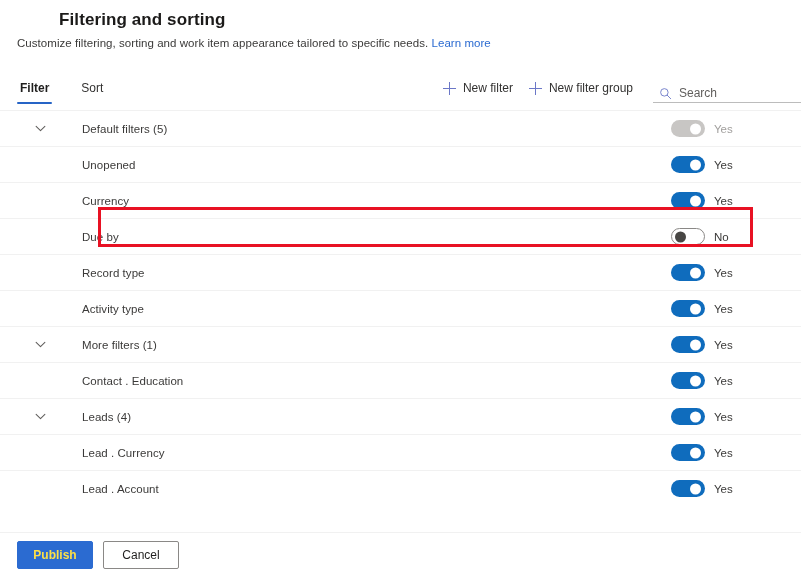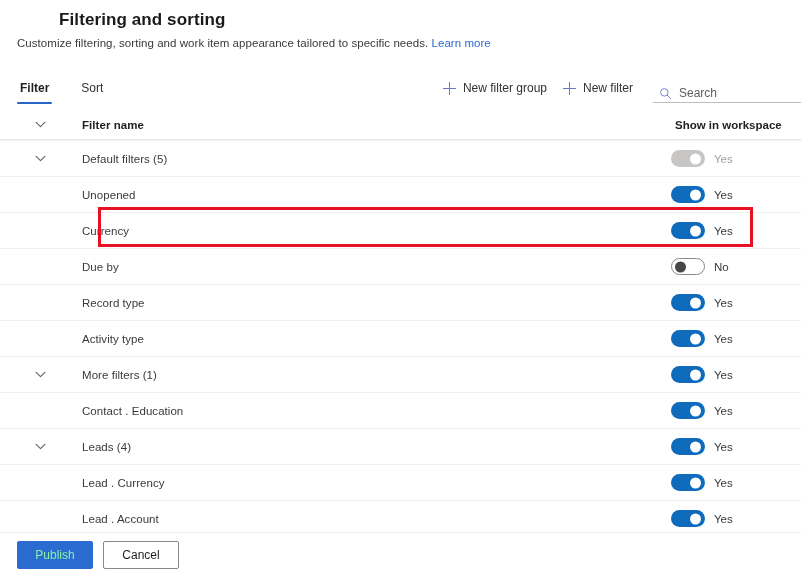--- a/index.html
+++ b/index.html
@@ -231,22 +231,22 @@
     font-size: 12px;
     height: 28px;
     min-width: 76px;
     padding: 0 14px;
     border-radius: 2px;
     cursor: pointer;
     border: 1px solid transparent;
   }
   .btn-primary {
     background: #2b6bd1;
-    color: #86efac;
-    font-weight: 400;
+    color: #fde047;
+    font-weight: 700;
     border-color: #2b6bd1;
   }
   .btn-secondary {
     background: #ffffff;
     color: #201f1e;
     border: 1px solid #8a8886;
   }
 </style>
 </head>
 <body>
@@ -267,49 +267,38 @@
         <span>Filter</span>
       </div>
       <div class="tab">
         <span>Sort</span>
       </div>
     </div>
 
     <div class="cmd-right">
       <button class="cmd-btn">
         <span class="plus-icon"></span>
-        <span>New filter group</span>
+        <span>New filter</span>
       </button>
       <button class="cmd-btn">
         <span class="plus-icon"></span>
-        <span>New filter</span>
+        <span>New filter group</span>
       </button>
       <div class="searchbox">
         <svg class="search-icon" width="13" height="13" viewBox="0 0 16 16">
           <circle cx="6.6" cy="6.6" r="4.6" fill="none" stroke="#6b77c7" stroke-width="1.1"></circle>
           <line x1="10.1" y1="10.1" x2="14.4" y2="14.4" stroke="#6b77c7" stroke-width="1.1" stroke-linecap="round"></line>
         </svg>
         <span class="search-ph">Search</span>
       </div>
     </div>
   </div>
 
   <div class="table">
 
-    <div class="trow head">
-      <div class="chev-cell">
-        <svg class="chev" width="11" height="7" viewBox="0 0 12 8">
-          <polyline points="1,1.6 6,6.4 11,1.6" fill="none" stroke="#605e5c" stroke-width="1.2" stroke-linecap="round" stroke-linejoin="round"></polyline>
-        </svg>
-      </div>
-      <div class="name-cell">Filter name</div>
-      <div class="ws-cell">
-        <span>Show in workspace</span>
-      </div>
-    </div>
 
     <div id="rows-host">
         <div class="trow">
           <div class="chev-cell">
             <svg class="chev" width="11" height="7" viewBox="0 0 12 8">
               <polyline points="1,1.6 6,6.4 11,1.6" fill="none" stroke="#605e5c" stroke-width="1.2" stroke-linecap="round" stroke-linejoin="round"></polyline>
             </svg>
           </div>
           <div class="name-cell">Default filters (5)</div>
           <div class="ws-cell">

